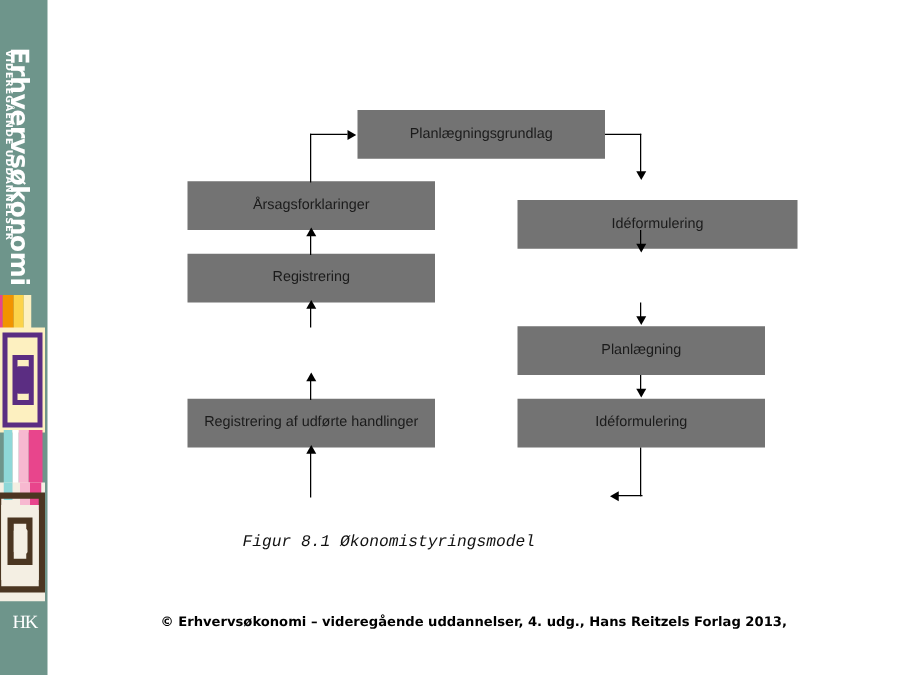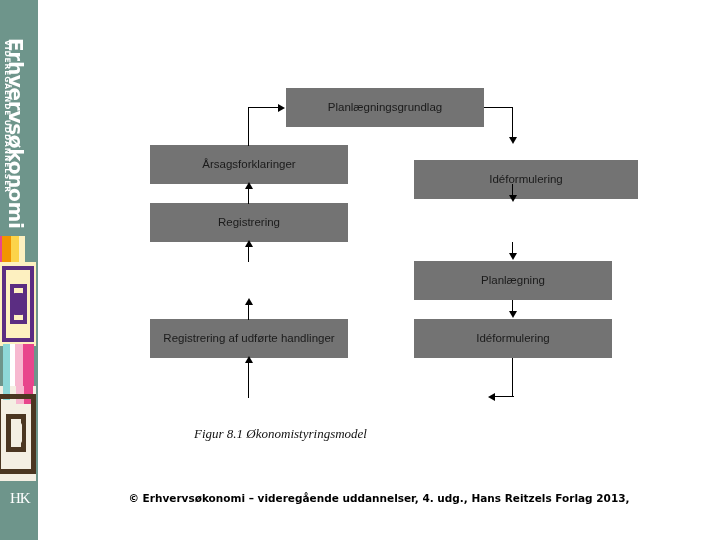--- a/index.html
+++ b/index.html
@@ -131,21 +131,21 @@
   }
   .arrow-left {
     border-top: 4px solid transparent;
     border-bottom: 4px solid transparent;
     border-right: 7px solid #000000;
   }
   #figure-caption {
     position: absolute;
     left: 156px;
     top: 426px;
-    font-family: Liberation Serif, serif;
+    font-family: Liberation Mono, monospace;
     font-style: italic;
     font-size: 13px;
     color: #111111;
     white-space: nowrap;
   }
 
   
   #footer {
     position: absolute;
     left: 38px;

